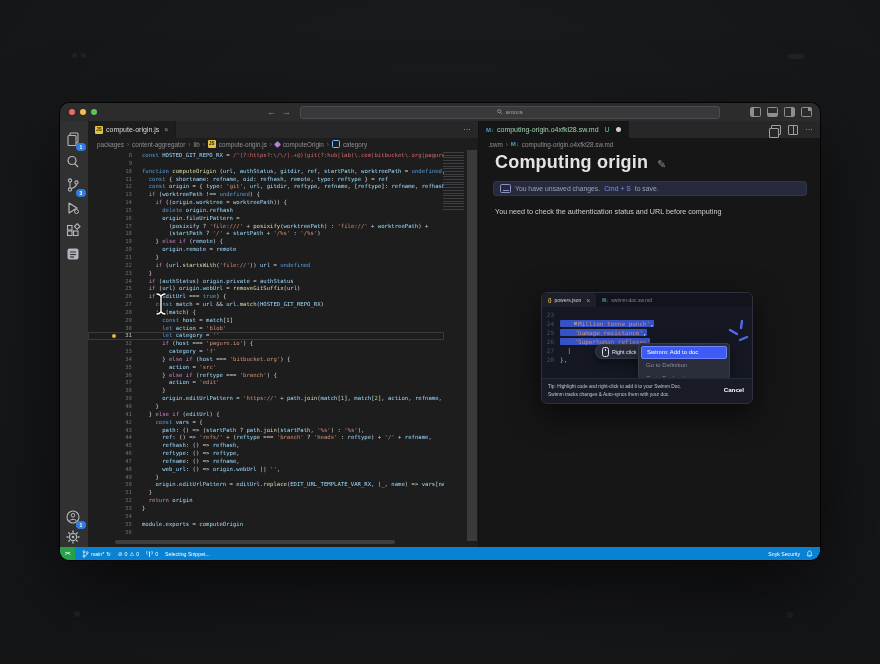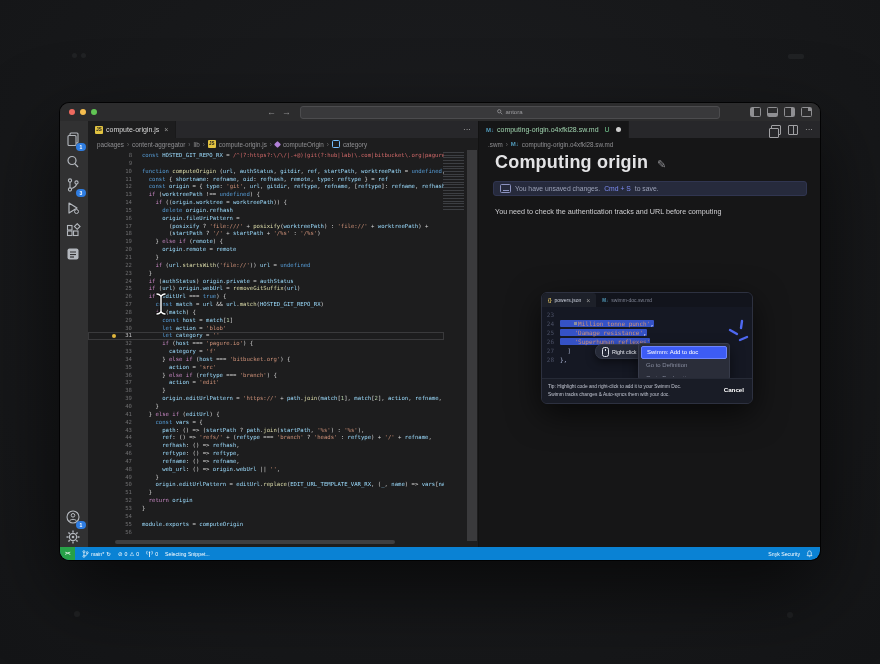--- a/index.html
+++ b/index.html
@@ -355,21 +355,21 @@
           </div>
         <div class="doc">
           <div class="doctitle">Computing origin</div>
           <div class="pencil">✎</div>
           <div class="notice">
             <span class="kbico"></span>
             <span>You have unsaved changes.</span>
             <span class="cmds">Cmd + S</span>
             <span>to save.</span>
           </div>
-          <div class="docp">You need to check the authentication tracks and URL before computing</div>
+          <div class="docp">You need to check the authentication status and URL before computing</div>
 
           <div class="popup">
             <div class="ptabs">
               <div class="ptab active">
                 <span class="pic">{}</span>
                 <span>powers.json</span>
                 <span class="tabclose">×</span>
               </div>
               <div class="ptab">
                 <span class="pic">M↓</span>

